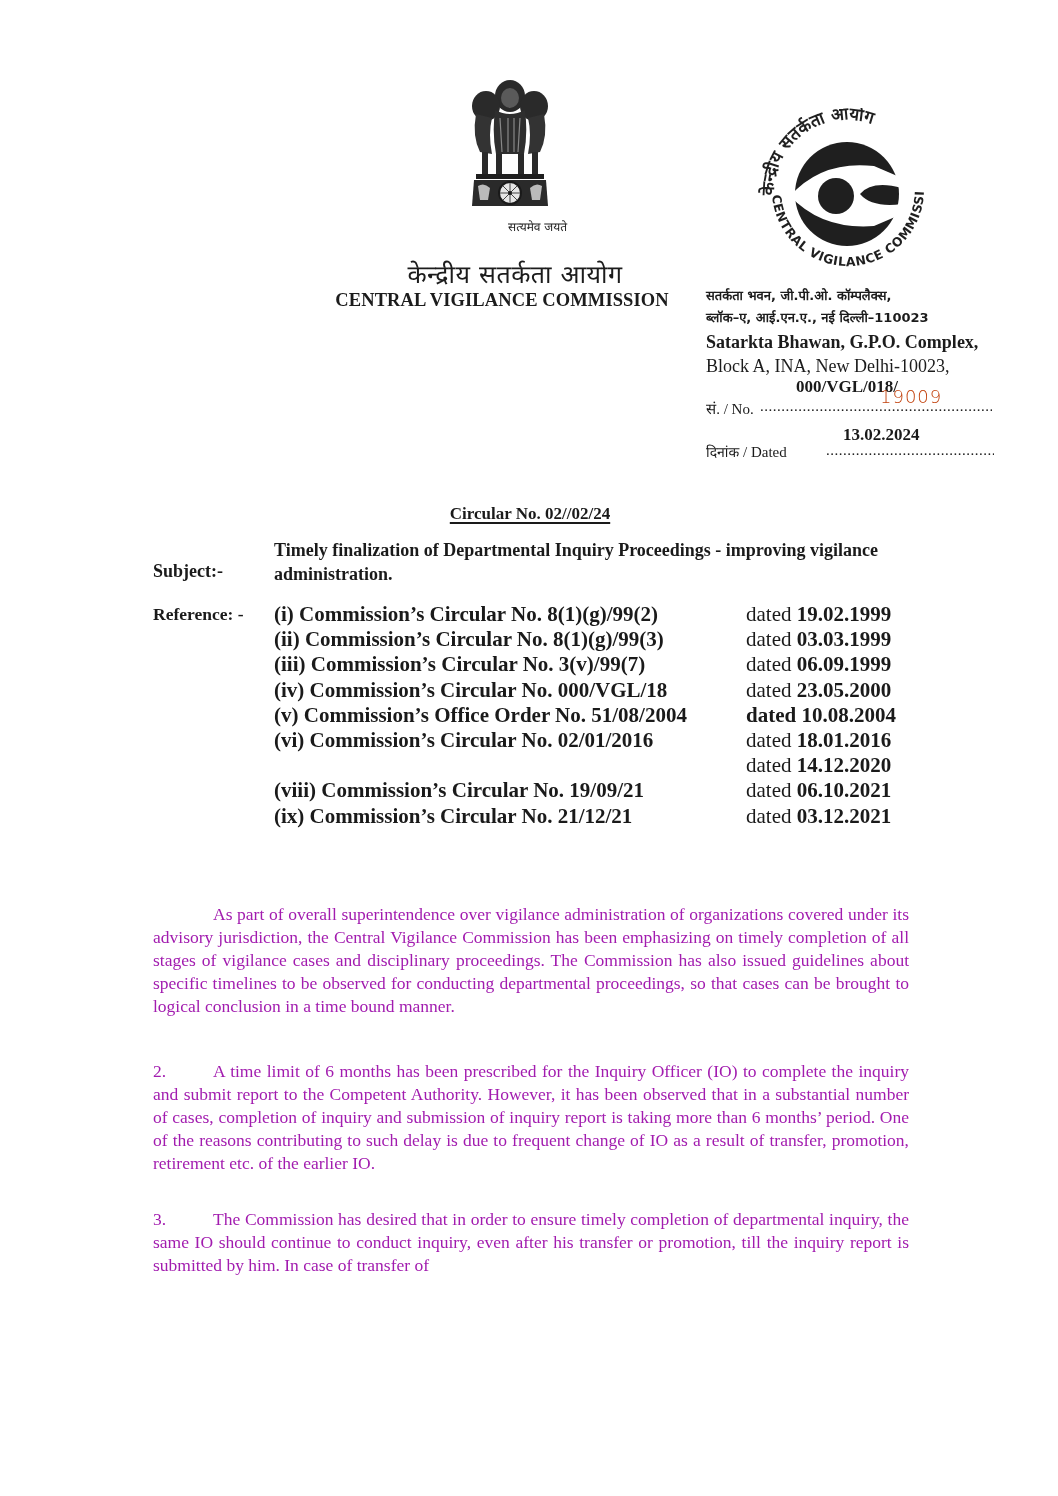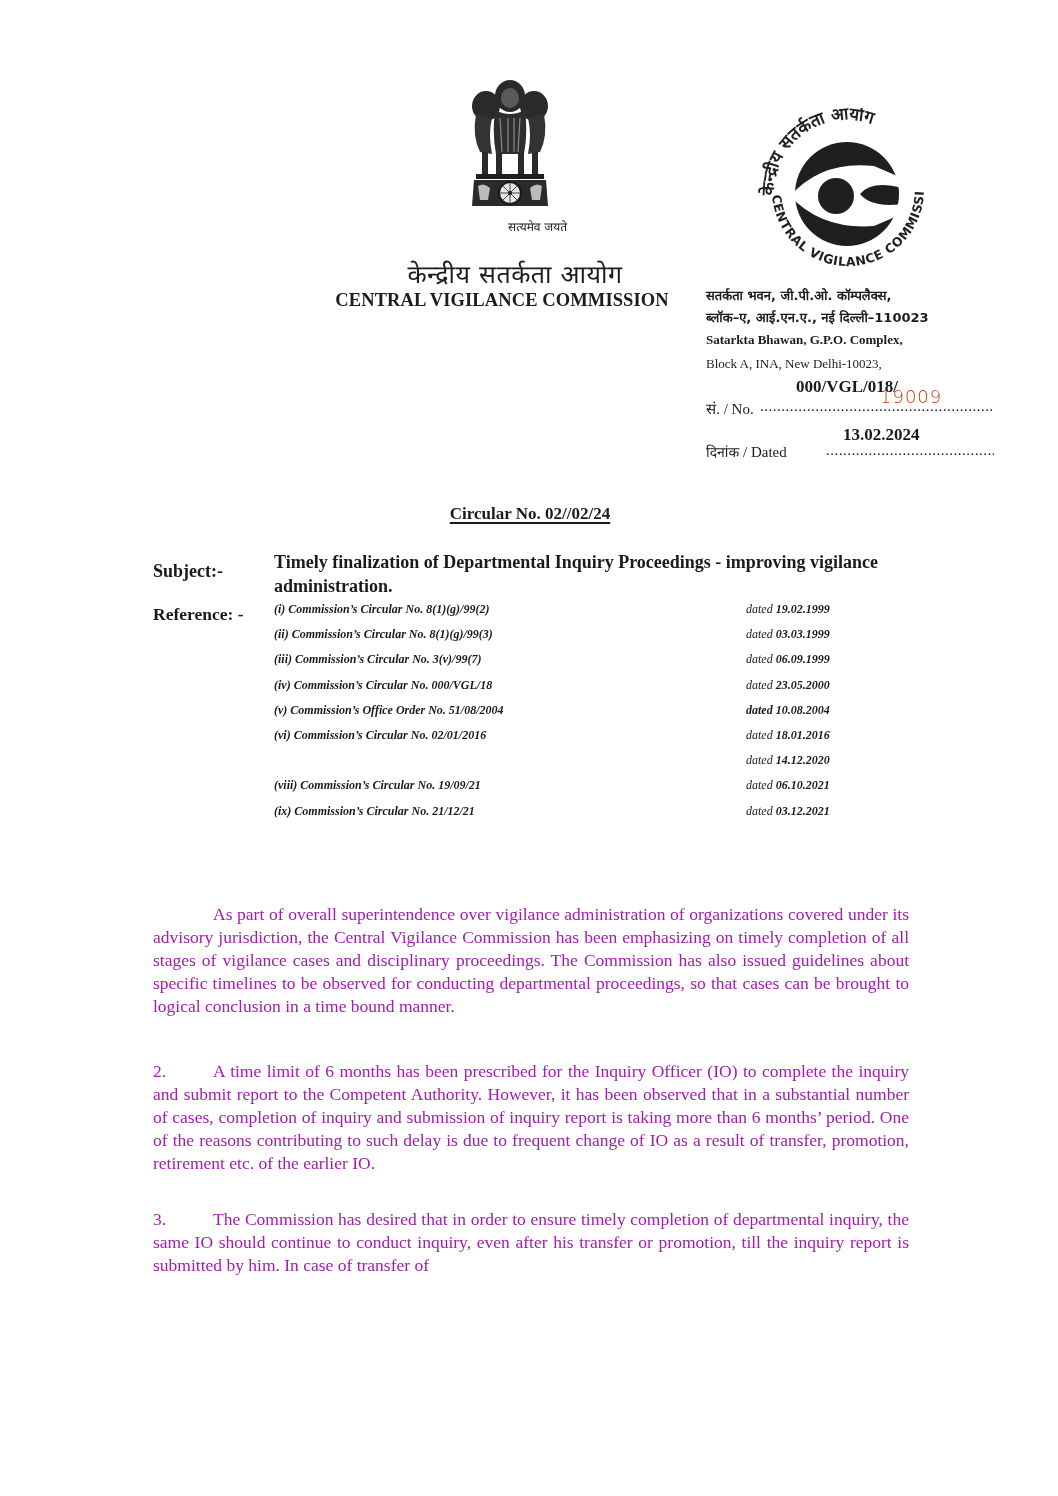--- a/index.html
+++ b/index.html
@@ -15,47 +15,47 @@
   
   .hi-title { left: 345px; top: 256px; width: 340px; text-align: center;
               font-family: "DejaVu Sans", sans-serif; font-size: 25px; color: #1c1c1c; letter-spacing: 0.5px; }
   .en-title { left: 312px; top: 290px; width: 380px; text-align: center;
               font-size: 18.5px; font-weight: bold; color: #1c1c1c; letter-spacing: 0.1px; }
 
   
   .seal { left: 752px; top: 108px; width: 190px; height: 178px; }
 
   
-  .addr { left: 706px; font-size: 13px; color: #1c1c1c; }
+  .addr { left: 706px; font-size: 18px; color: #1c1c1c; }
   .addr-hi1 { top: 286px; font-family: "DejaVu Sans", sans-serif; font-size: 13px; font-weight: bold; }
   .addr-hi2 { top: 308px; font-family: "DejaVu Sans", sans-serif; font-size: 13px; font-weight: bold; }
   .addr-en1 { top: 332px; font-weight: bold; }
   .addr-en2 { top: 356px; }
   .ref-no-value { left: 796px; top: 377px; font-size: 17px; font-weight: bold; }
   .ref-no-hand { left: 880px; top: 386px; font-size: 18px; color: #c2410c; font-family: "DejaVu Sans", sans-serif; font-weight: 200; letter-spacing: 1px; }
   .ref-no-label { left: 706px; top: 398px; font-size: 15px; }
   .dots1 { left: 760px; top: 398px; width: 232px; font-size: 15px; overflow: hidden; white-space: nowrap; letter-spacing: 0.5px; }
   .date-value { left: 843px; top: 425px; font-size: 17px; font-weight: bold; }
   .date-label { left: 706px; top: 442px; font-size: 15px; }
   .date-label .hi { font-family: "DejaVu Sans", sans-serif; font-size: 14px; text-align: center; }
   .dots2 { left: 826px; top: 442px; width: 168px; font-size: 15px; overflow: hidden; white-space: nowrap; letter-spacing: 0.5px; }
 
   
   .circular { left: 300px; top: 478px; width: 460px; text-align: center;
               font-size: 17px; font-weight: bold; margin-top: 26px; }
   .circular span { text-decoration: underline; text-decoration-thickness: 1.5px; text-underline-offset: 3px; }
 
   
   .subj-label { left: 153px; top: 538px; font-size: 18px; font-weight: bold; margin-top: 23px; }
-  .subj-text { left: 274px; top: 550px; width: 650px; font-size: 18px; font-weight: bold; line-height: 24px; }
+  .subj-text { left: 274px; top: 538px; width: 650px; font-size: 18px; font-weight: bold; line-height: 24px; }
 
   
   .ref-label { left: 153px; top: 604px; font-size: 17.5px; font-weight: bold; }
   .ref-list { left: 274px; top: 602px; width: 640px; }
-  .ref-row { position: relative; height: 25.2px; font-size: 12px; font-weight: bold; font-style: italic; }
+  .ref-row { position: relative; height: 25.2px; font-size: 21px; font-weight: bold; }
   .ref-row .ref-text { position: absolute; left: 0; top: 0; white-space: nowrap; }
   .ref-row .ref-date { position: absolute; left: 472px; top: 0; white-space: nowrap; }
   .ref-row .ref-date .pre { font-weight: normal; }
 
   
   .para { left: 153px; width: 756px; font-size: 17.5px; line-height: 23px; text-align: justify; color: #a21caf; margin-top: 33px; }
   .para .num { display: inline-block; width: 60px; }
   .p1 { top: 870px; text-indent: 60px; }
   .p2 { top: 1027px; }
   .p3 { top: 1175px; }

